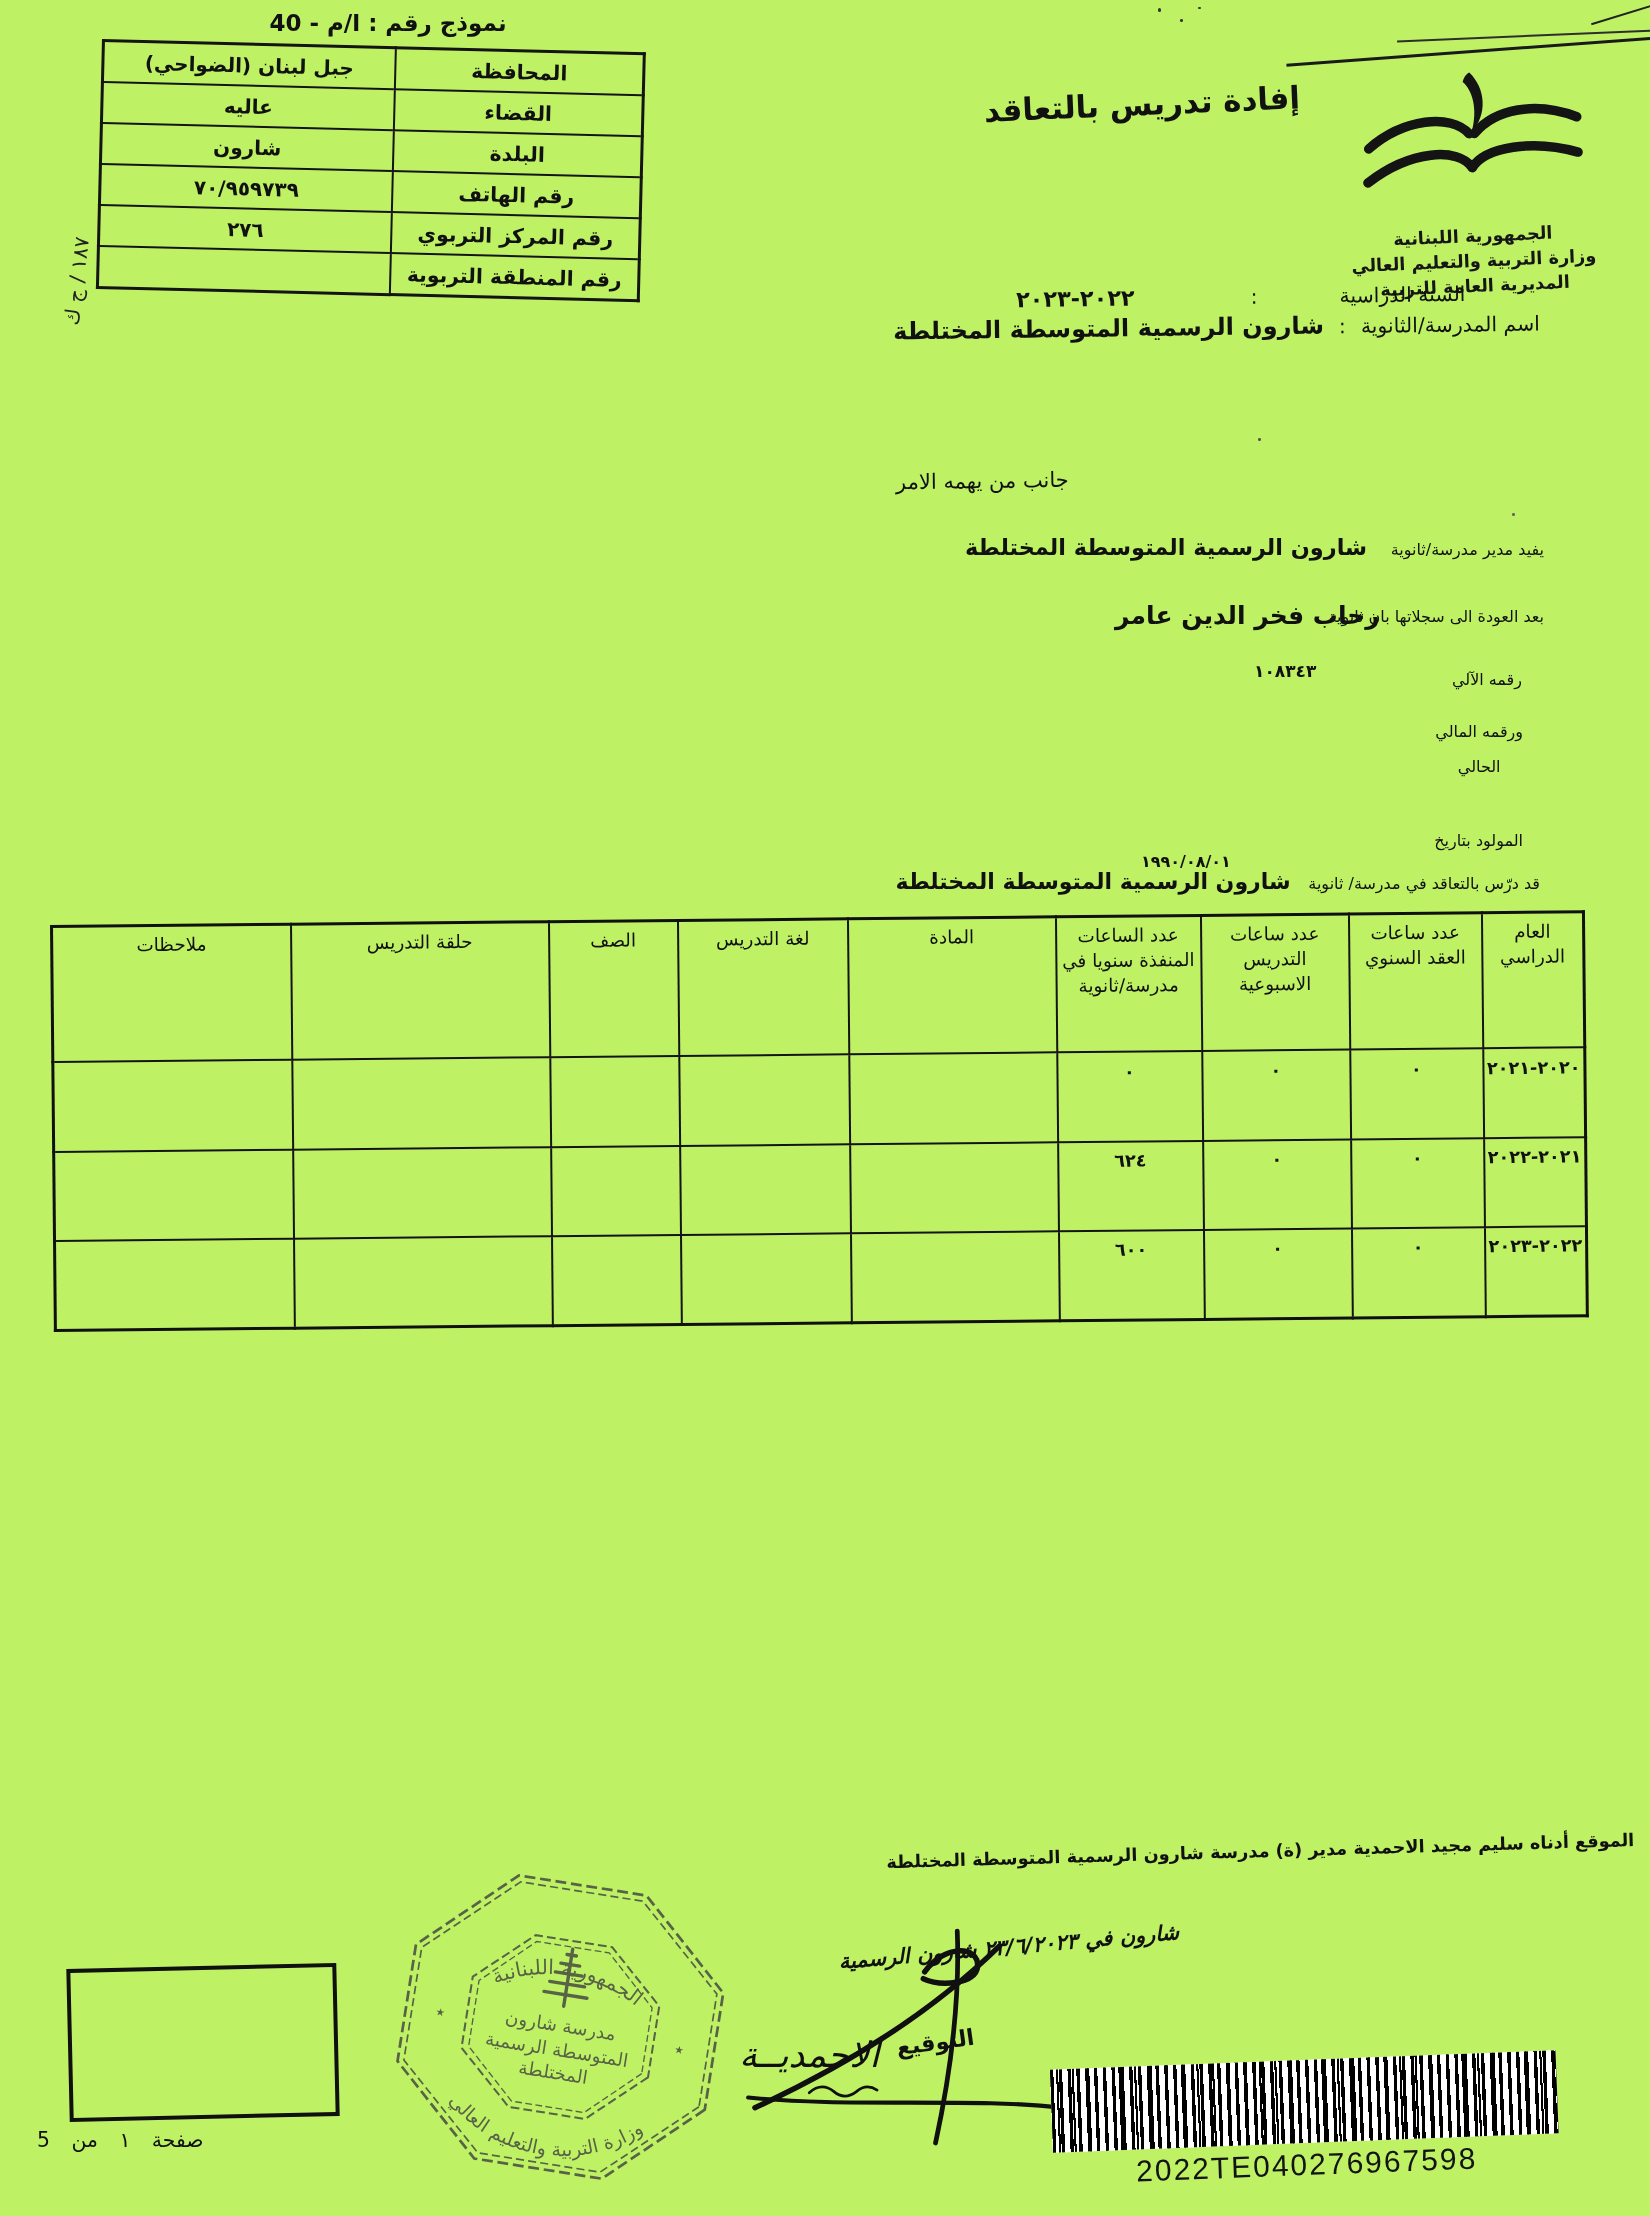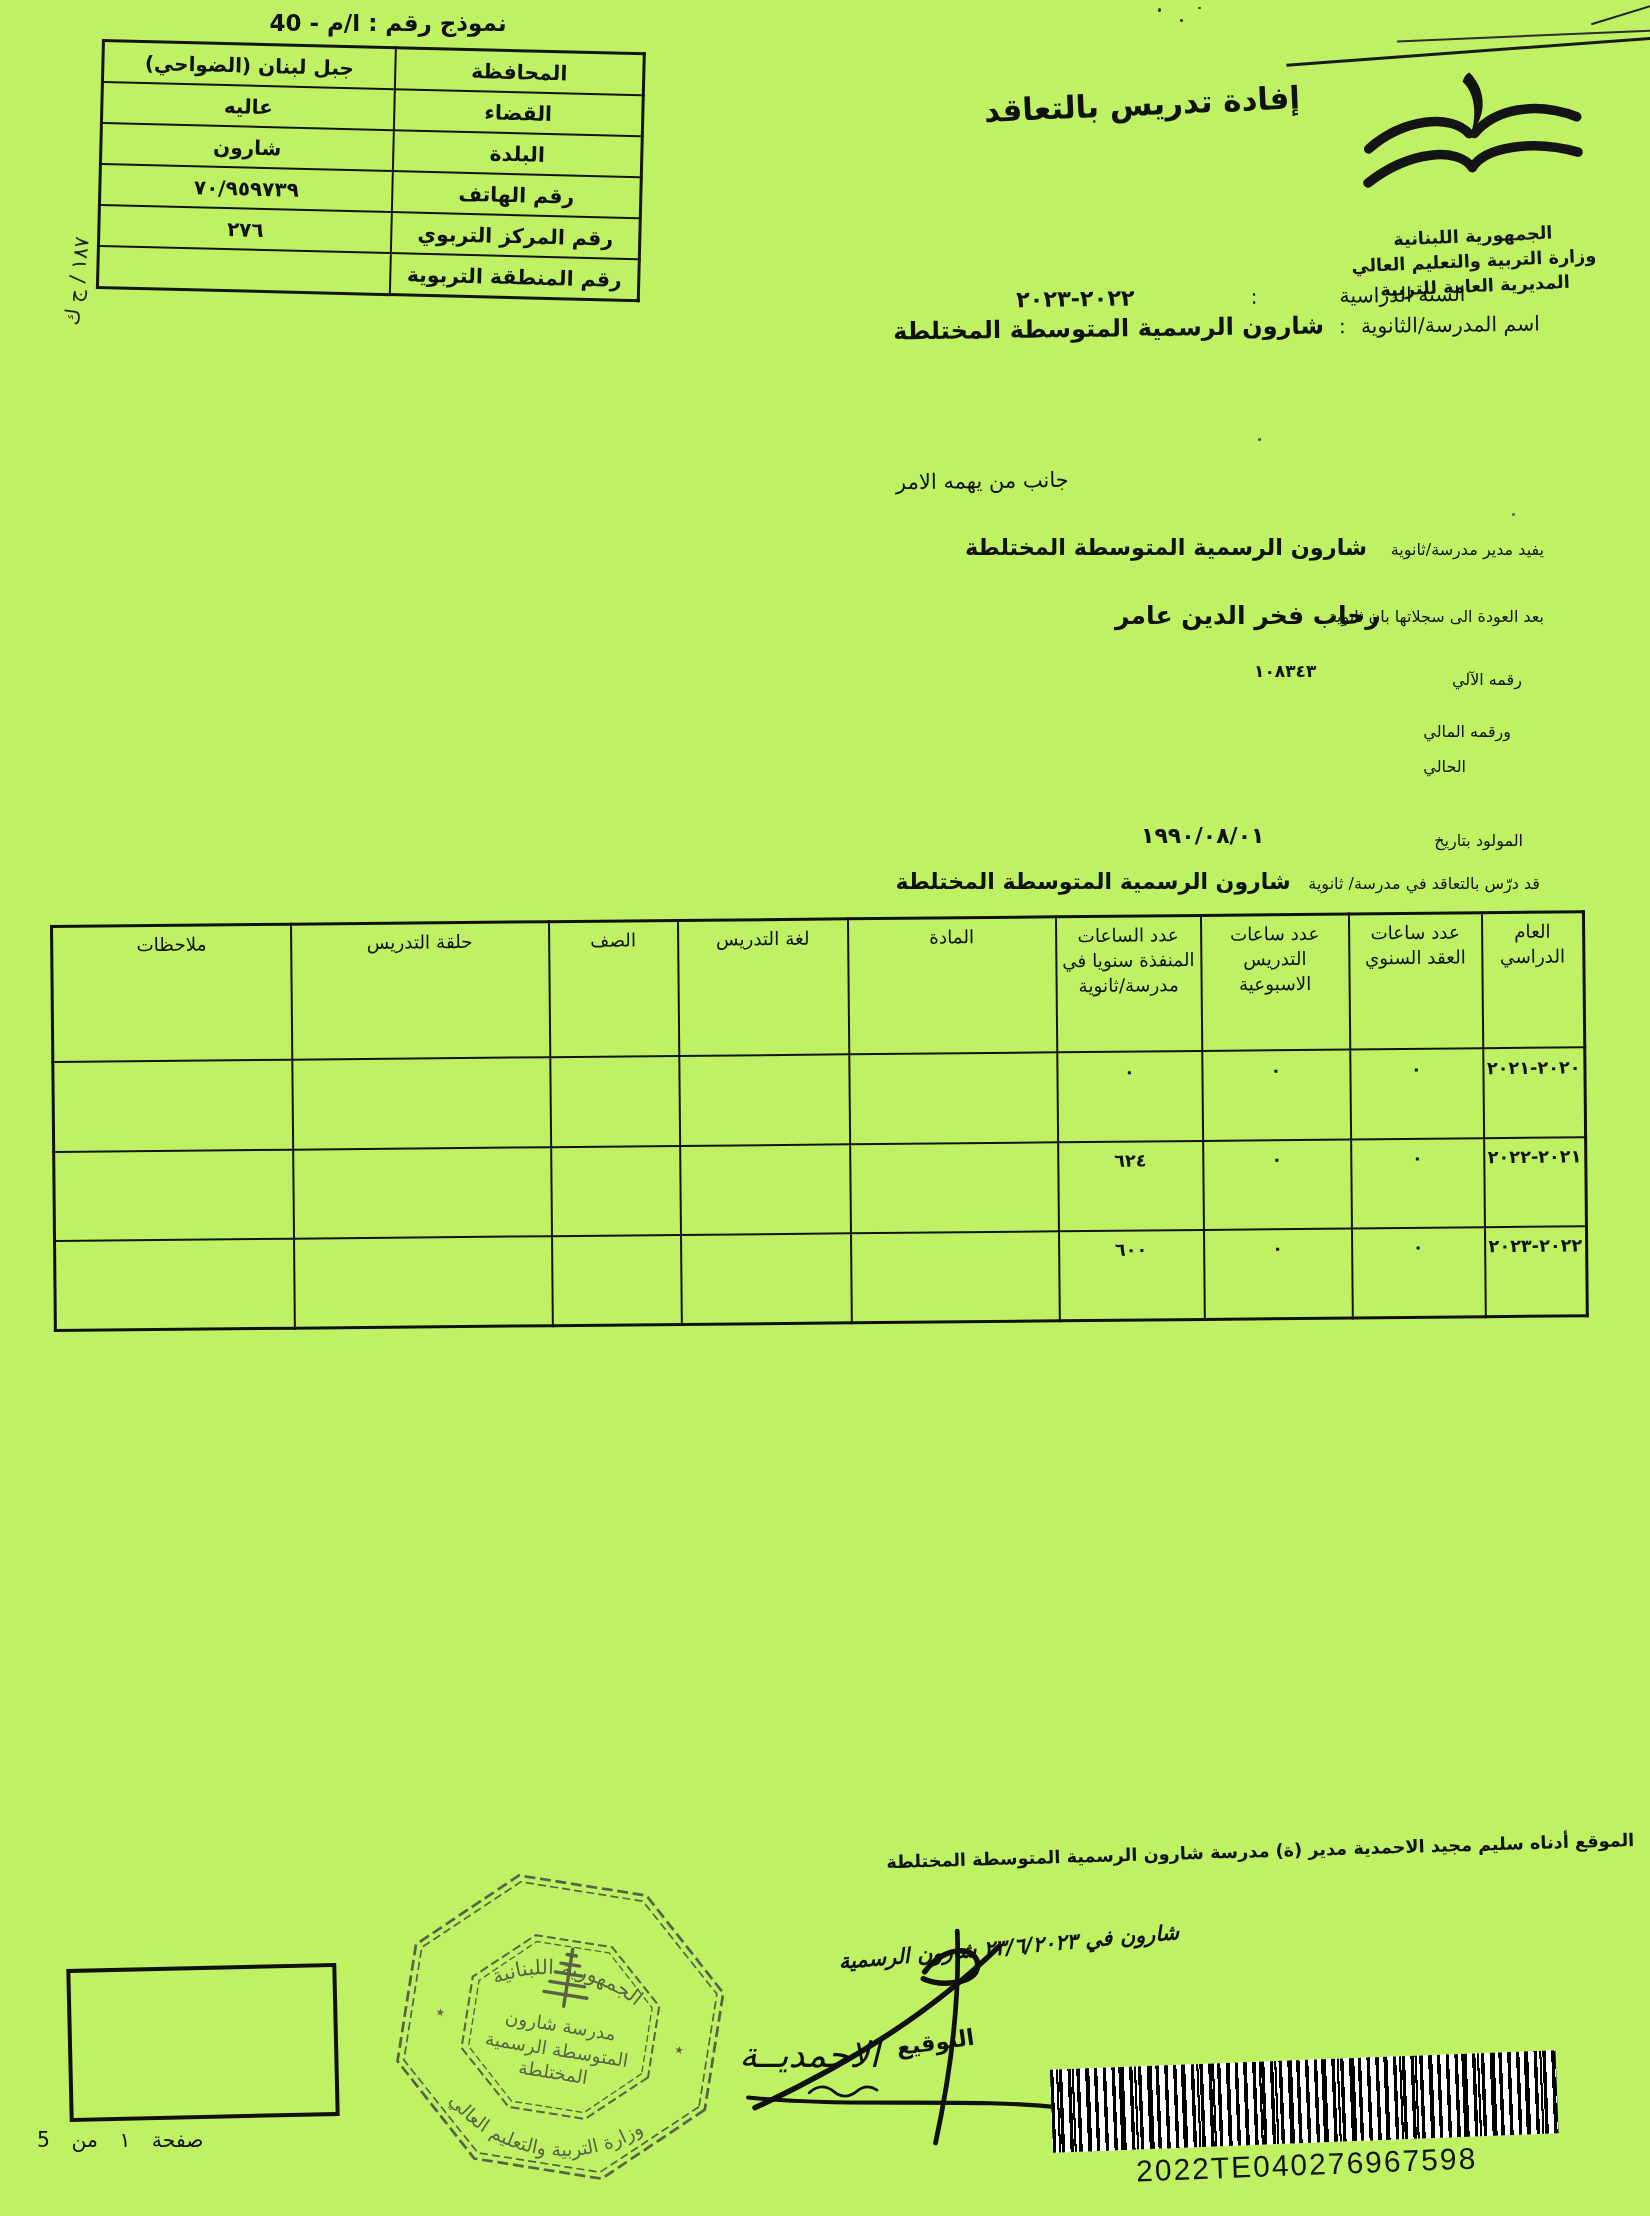--- a/index.html
+++ b/index.html
@@ -52,23 +52,23 @@
   
   .salutation{left:896px;top:469px;font-size:21px;transform:rotate(-0.8deg);}
   .lbl{font-size:16px;}
   .val{font-weight:700;}
   .l1-label{right:107px;top:540px;}
   .l1-value{left:965px;top:534px;font-size:22.4px;}
   .l2-label{right:107px;top:607px;}
   .l2-value{left:1115px;top:601px;font-size:25px;}
   .l3-label{right:129px;top:670px;}
   .l3-value{left:1254px;top:661px;font-size:17px;}
-  .l4-label{right:140px;top:714px;line-height:35px;text-align:left;margin-left:42px;}
+  .l4-label{right:128px;top:714px;line-height:35px;text-align:center;margin-left:42px;}
   .l5-label{right:128px;top:831px;}
-  .l5-value{left:1141px;top:823px;font-size:22px;}
+  .l5-value{left:1141px;top:852px;font-size:16px;}
   .l6-row{right:111px;top:869px;display:flex;direction:rtl;align-items:baseline;}
   .l6-row .lbl{margin-left:17.7px;}
   .l6-row .val{font-size:22px;}
 
   
   .main-table-wrap{left:50px;top:925px;transform:rotate(-0.55deg);transform-origin:left top;}
   table.main{border-collapse:collapse;direction:rtl;table-layout:fixed;width:1534px;
              border:3.4px solid #101010;}
   table.main th, table.main td{border:2px solid #141414;vertical-align:top;text-align:center;
              overflow:hidden;}

